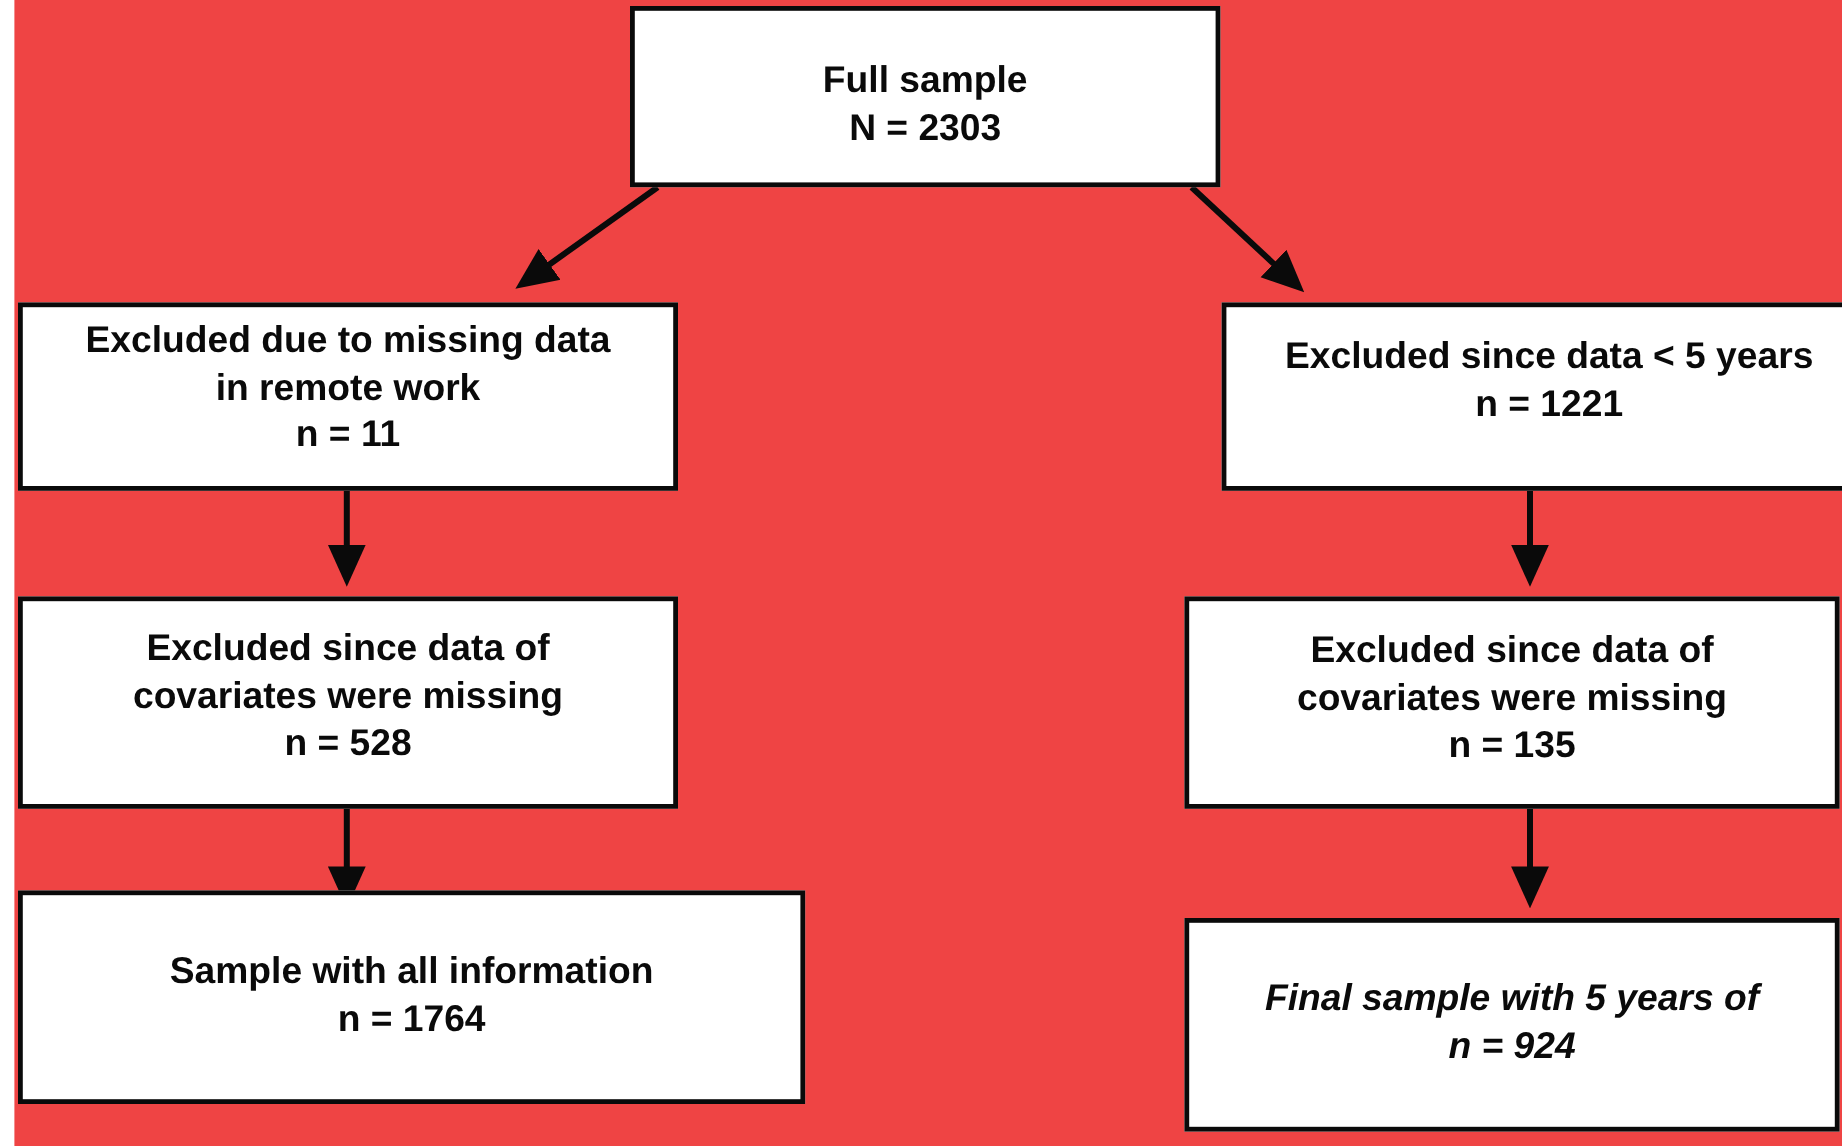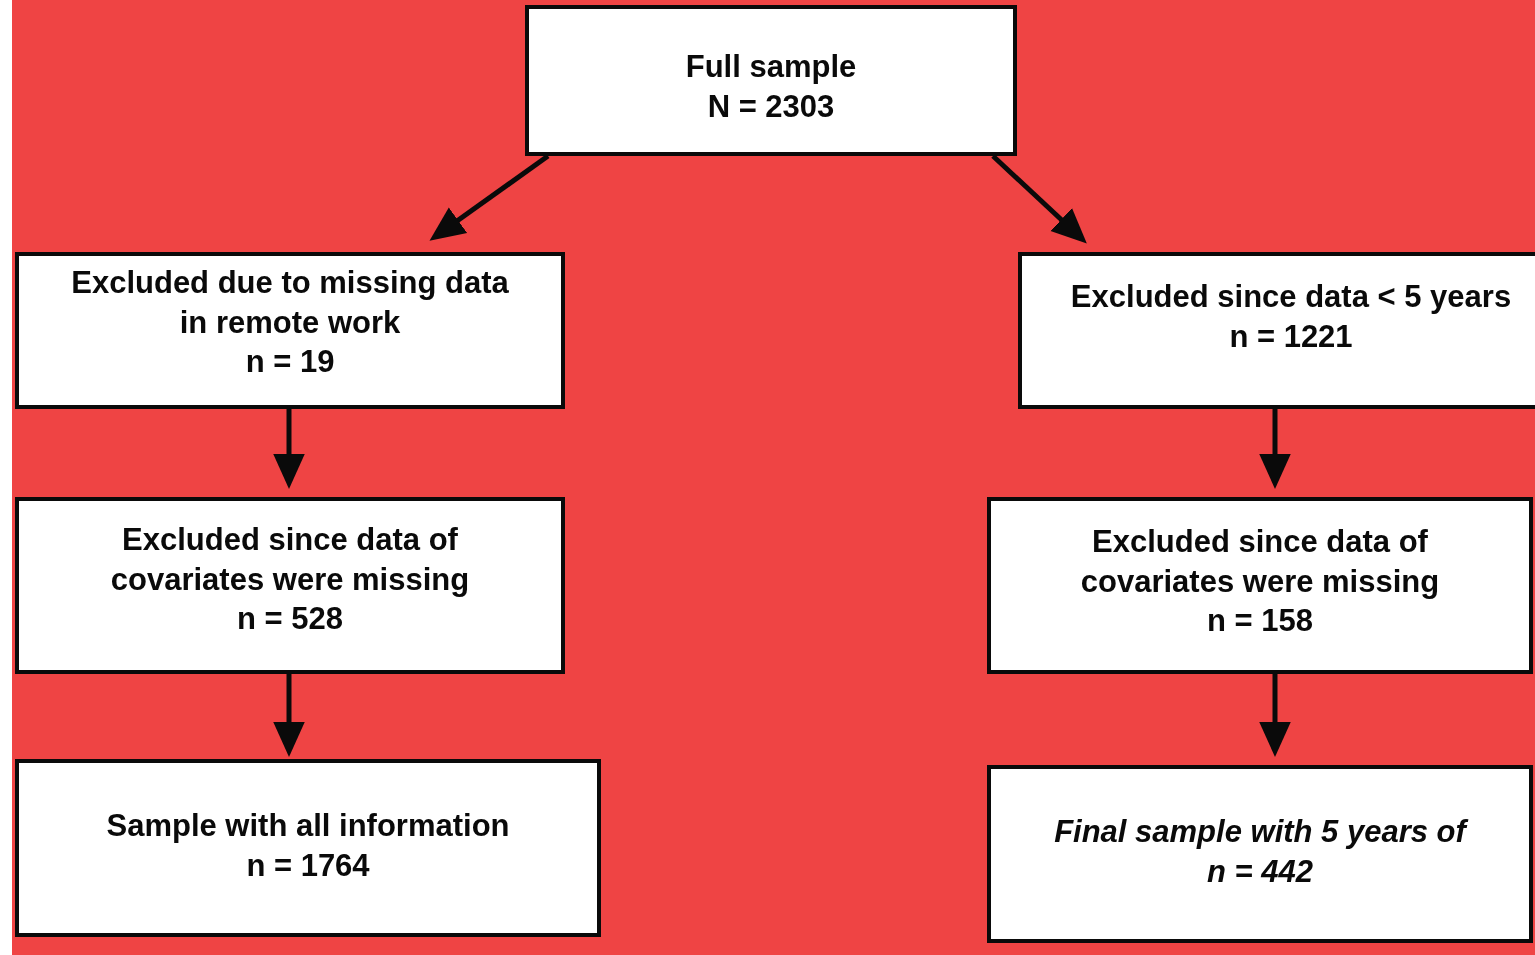--- a/index.html
+++ b/index.html
@@ -37,21 +37,21 @@
   .node .line {
     display: block;
     white-space: pre;
   }
   
   #node-full-sample   { left: 513px;  top: 5px;   width: 492px; height: 151px; }
   #node-excl-remote   { left: 3px;    top: 252px; width: 550px; height: 157px; text-align: center; }
   #node-excl-5y       { left: 1006px;  top: 252px; width: 546px; height: 157px; }
   #node-excl-cov-l    { left: 3px;    top: 497px; width: 550px; height: 177px; }
   #node-excl-cov-r    { left: 975px;  top: 497px; width: 546px; height: 177px; }
-  #node-sample-all    { left: 3px;    top: 759px; width: 586px; height: 178px; }
+  #node-sample-all    { left: 3px;    top: 742px; width: 656px; height: 178px; }
   #node-final-sample  { left: 975px;  top: 765px; width: 546px; height: 178px; }
 
   .node-text {
     padding: 0 10px;
   }
   
   #node-full-sample .node-text { transform: translateY(6px); }
   #node-excl-remote .node-text { transform: translateY(-8px); }
   #node-excl-5y .node-text     { transform: translateY(-14px); }
   #node-excl-cov-l .node-text  { transform: translateY(-6px); }
@@ -97,21 +97,21 @@
     <div class="node-text">
       <span class="line">Full sample</span>
       <span class="line">N = 2303</span>
     </div>
   </div>
 
   <div class="node" id="node-excl-remote">
     <div class="node-text">
       <span class="line">Excluded due to missing data</span>
       <span class="line">in remote work</span>
-      <span class="line">n = 19</span>
+      <span class="line">n = 11</span>
     </div>
   </div>
 
   <div class="node" id="node-excl-5y">
     <div class="node-text">
       <span class="line">Excluded since data &lt; 5 years</span>
       <span class="line">n = 1221</span>
     </div>
   </div>
 
@@ -120,31 +120,31 @@
       <span class="line">Excluded since data of</span>
       <span class="line">covariates were missing</span>
       <span class="line">n = 528</span>
     </div>
   </div>
 
   <div class="node" id="node-excl-cov-r">
     <div class="node-text">
       <span class="line">Excluded since data of</span>
       <span class="line">covariates were missing</span>
-      <span class="line">n = 158</span>
+      <span class="line">n = 135</span>
     </div>
   </div>
 
   <div class="node" id="node-sample-all">
     <div class="node-text">
       <span class="line">Sample with all information</span>
       <span class="line">n = 1764</span>
     </div>
   </div>
 
   <div class="node" id="node-final-sample">
     <div class="node-text">
       <span class="line">Final sample with 5 years of</span>
-      <span class="line">n = 442</span>
+      <span class="line">n = 924</span>
     </div>
   </div>
 
 </div>
 
 </body></html>

